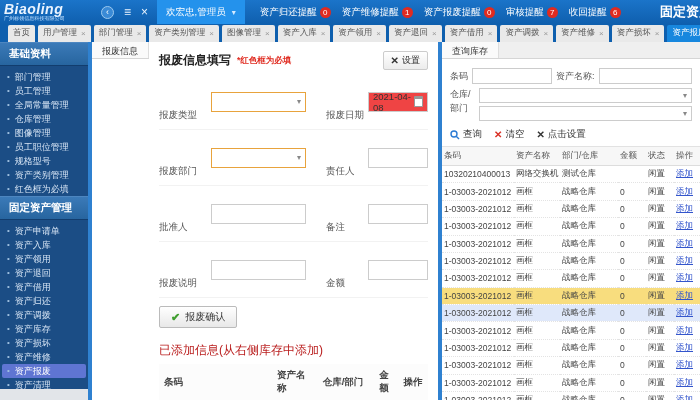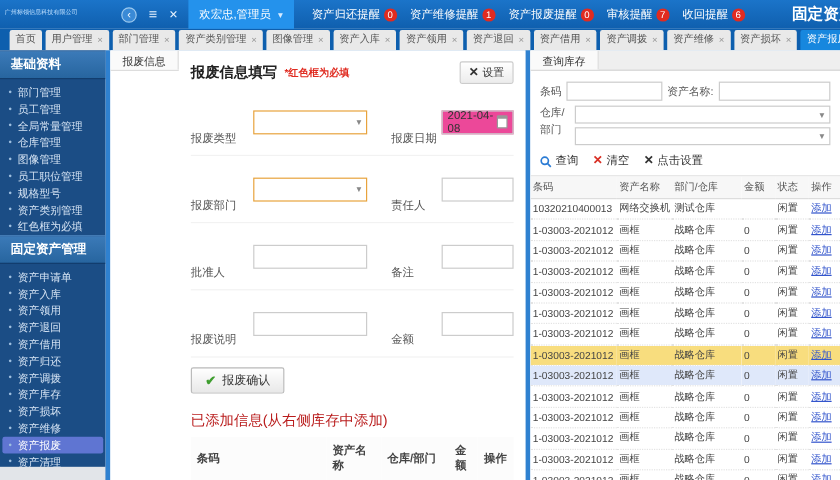--- a/index.html
+++ b/index.html
@@ -53,21 +53,21 @@
   .xi.dark { color:#333; } .xi.red { color:#d93025; }
 
   .form-grid { }
   .f-row { display:grid; grid-template-columns:52px 95px 20px 42px 1fr; align-items:center; padding:7px 0; border-bottom:1px solid #f2f2f2; }
   .f-row.single { grid-template-columns:52px 1fr; }
   .f-label { font-size:9.5px; color:#555;margin-top:28px; }
   .ctrl { height:20px; border:1px solid #ccc; background:#fff; font-size:9.5px; color:#333; display:flex; align-items:center; padding:0 4px; position:relative; }
   .ctrl.required { border-color:#e8a33d; }
   .ctrl .caret { position:absolute; right:4px; color:#888; font-size:8px; }
   .cal { width:11px; height:11px; border:1px solid #999; border-top:3px solid #999; border-radius:1px; background:#fff; margin-left:auto; }
-  .date-ctrl { justify-content:flex-end; background:#ec4899; }
+  .date-ctrl { justify-content:flex-end; background:#ef4444; }
   .file-row-inner { display:flex; align-items:center; gap:6px; }
   .file-btn { font-size:9px; color:#333; border:1px solid #999; background:linear-gradient(#fdfdfd,#e6e6e6); padding:2px 8px; border-radius:2px; cursor:pointer; }
   .file-note { font-size:9px; color:#777; }
   .confirm-btn { margin:8px 0 4px; display:inline-flex; gap:5px; align-items:center; border:1px solid #bbb; background:linear-gradient(#fff,#e8e8e8); padding:3px 11px; font-size:10px; color:#333; border-radius:2px; cursor:pointer; }
   .check { color:#3f9e2f; font-weight:bold; font-size:11px; }
 
   .added-title { font-size:12px; color:#b91c1c; margin:10px 0 5px; }
   table { border-collapse:collapse; width:100%; table-layout:fixed; }
   .added-table { font-size:9.5px; }
   .added-table th { text-align:left; color:#444; font-weight:bold; padding:5px 5px; border-bottom:1px solid #e0e0e0; background:#fcfcfc; }
@@ -97,20 +97,21 @@
   .inv-table td { padding:2.2px 2px; border-bottom:1px dotted #e3e3e3; color:#444; overflow:hidden; white-space:nowrap; }
   .inv-table tr.hl td { background:#f8dd7e; }
   .inv-table tr.sel td { background:#dfe8fa; }
   .add-link { color:#3355cc; text-decoration:underline; cursor:pointer; }
 </style>
 </head>
 <body>
 
 <header class="hdr">
   <div class="logo">
+    <div class="logo-main">Biaoling</div>
     <div class="logo-sub">广州标领信息科技有限公司</div>
   </div>
   <div class="hdr-circle">‹</div>
   <div class="hdr-glyph">≡</div>
   <div class="hdr-glyph">×</div>
   <div class="user-dd">
     <span>欢宏忠,管理员</span>
     <span class="caret">▾</span>
   </div>
   <div class="notices" id="notices">

